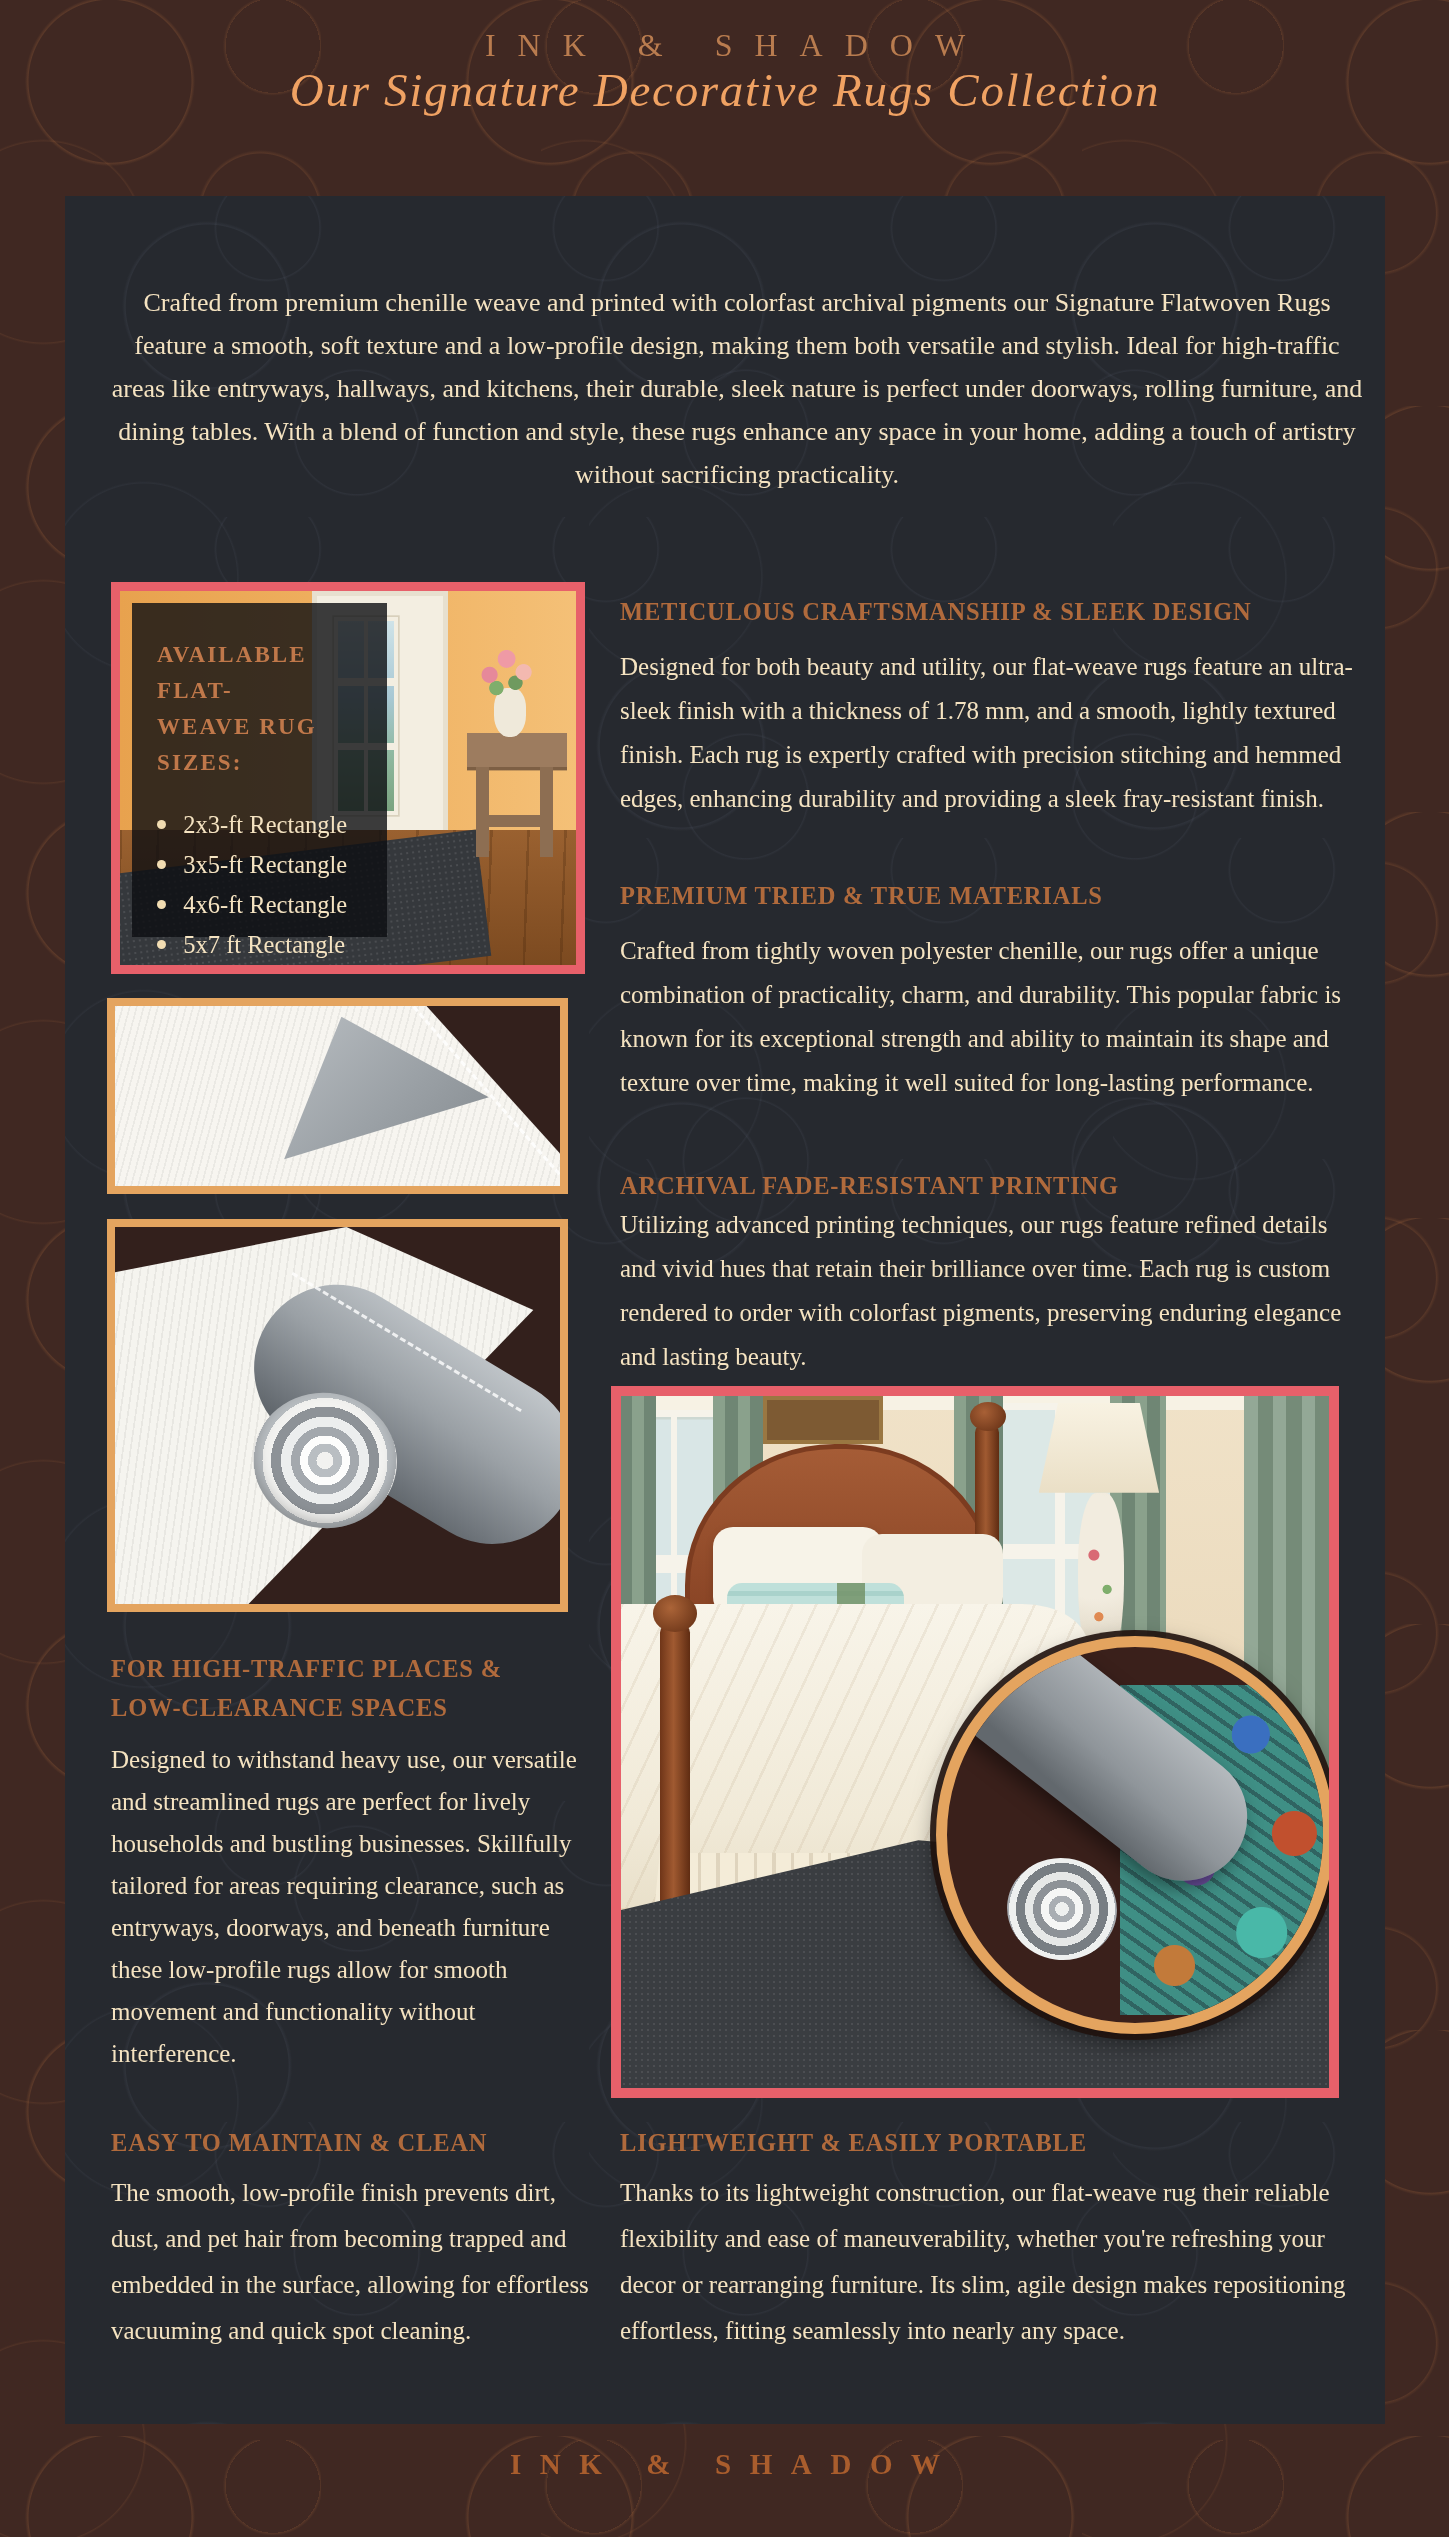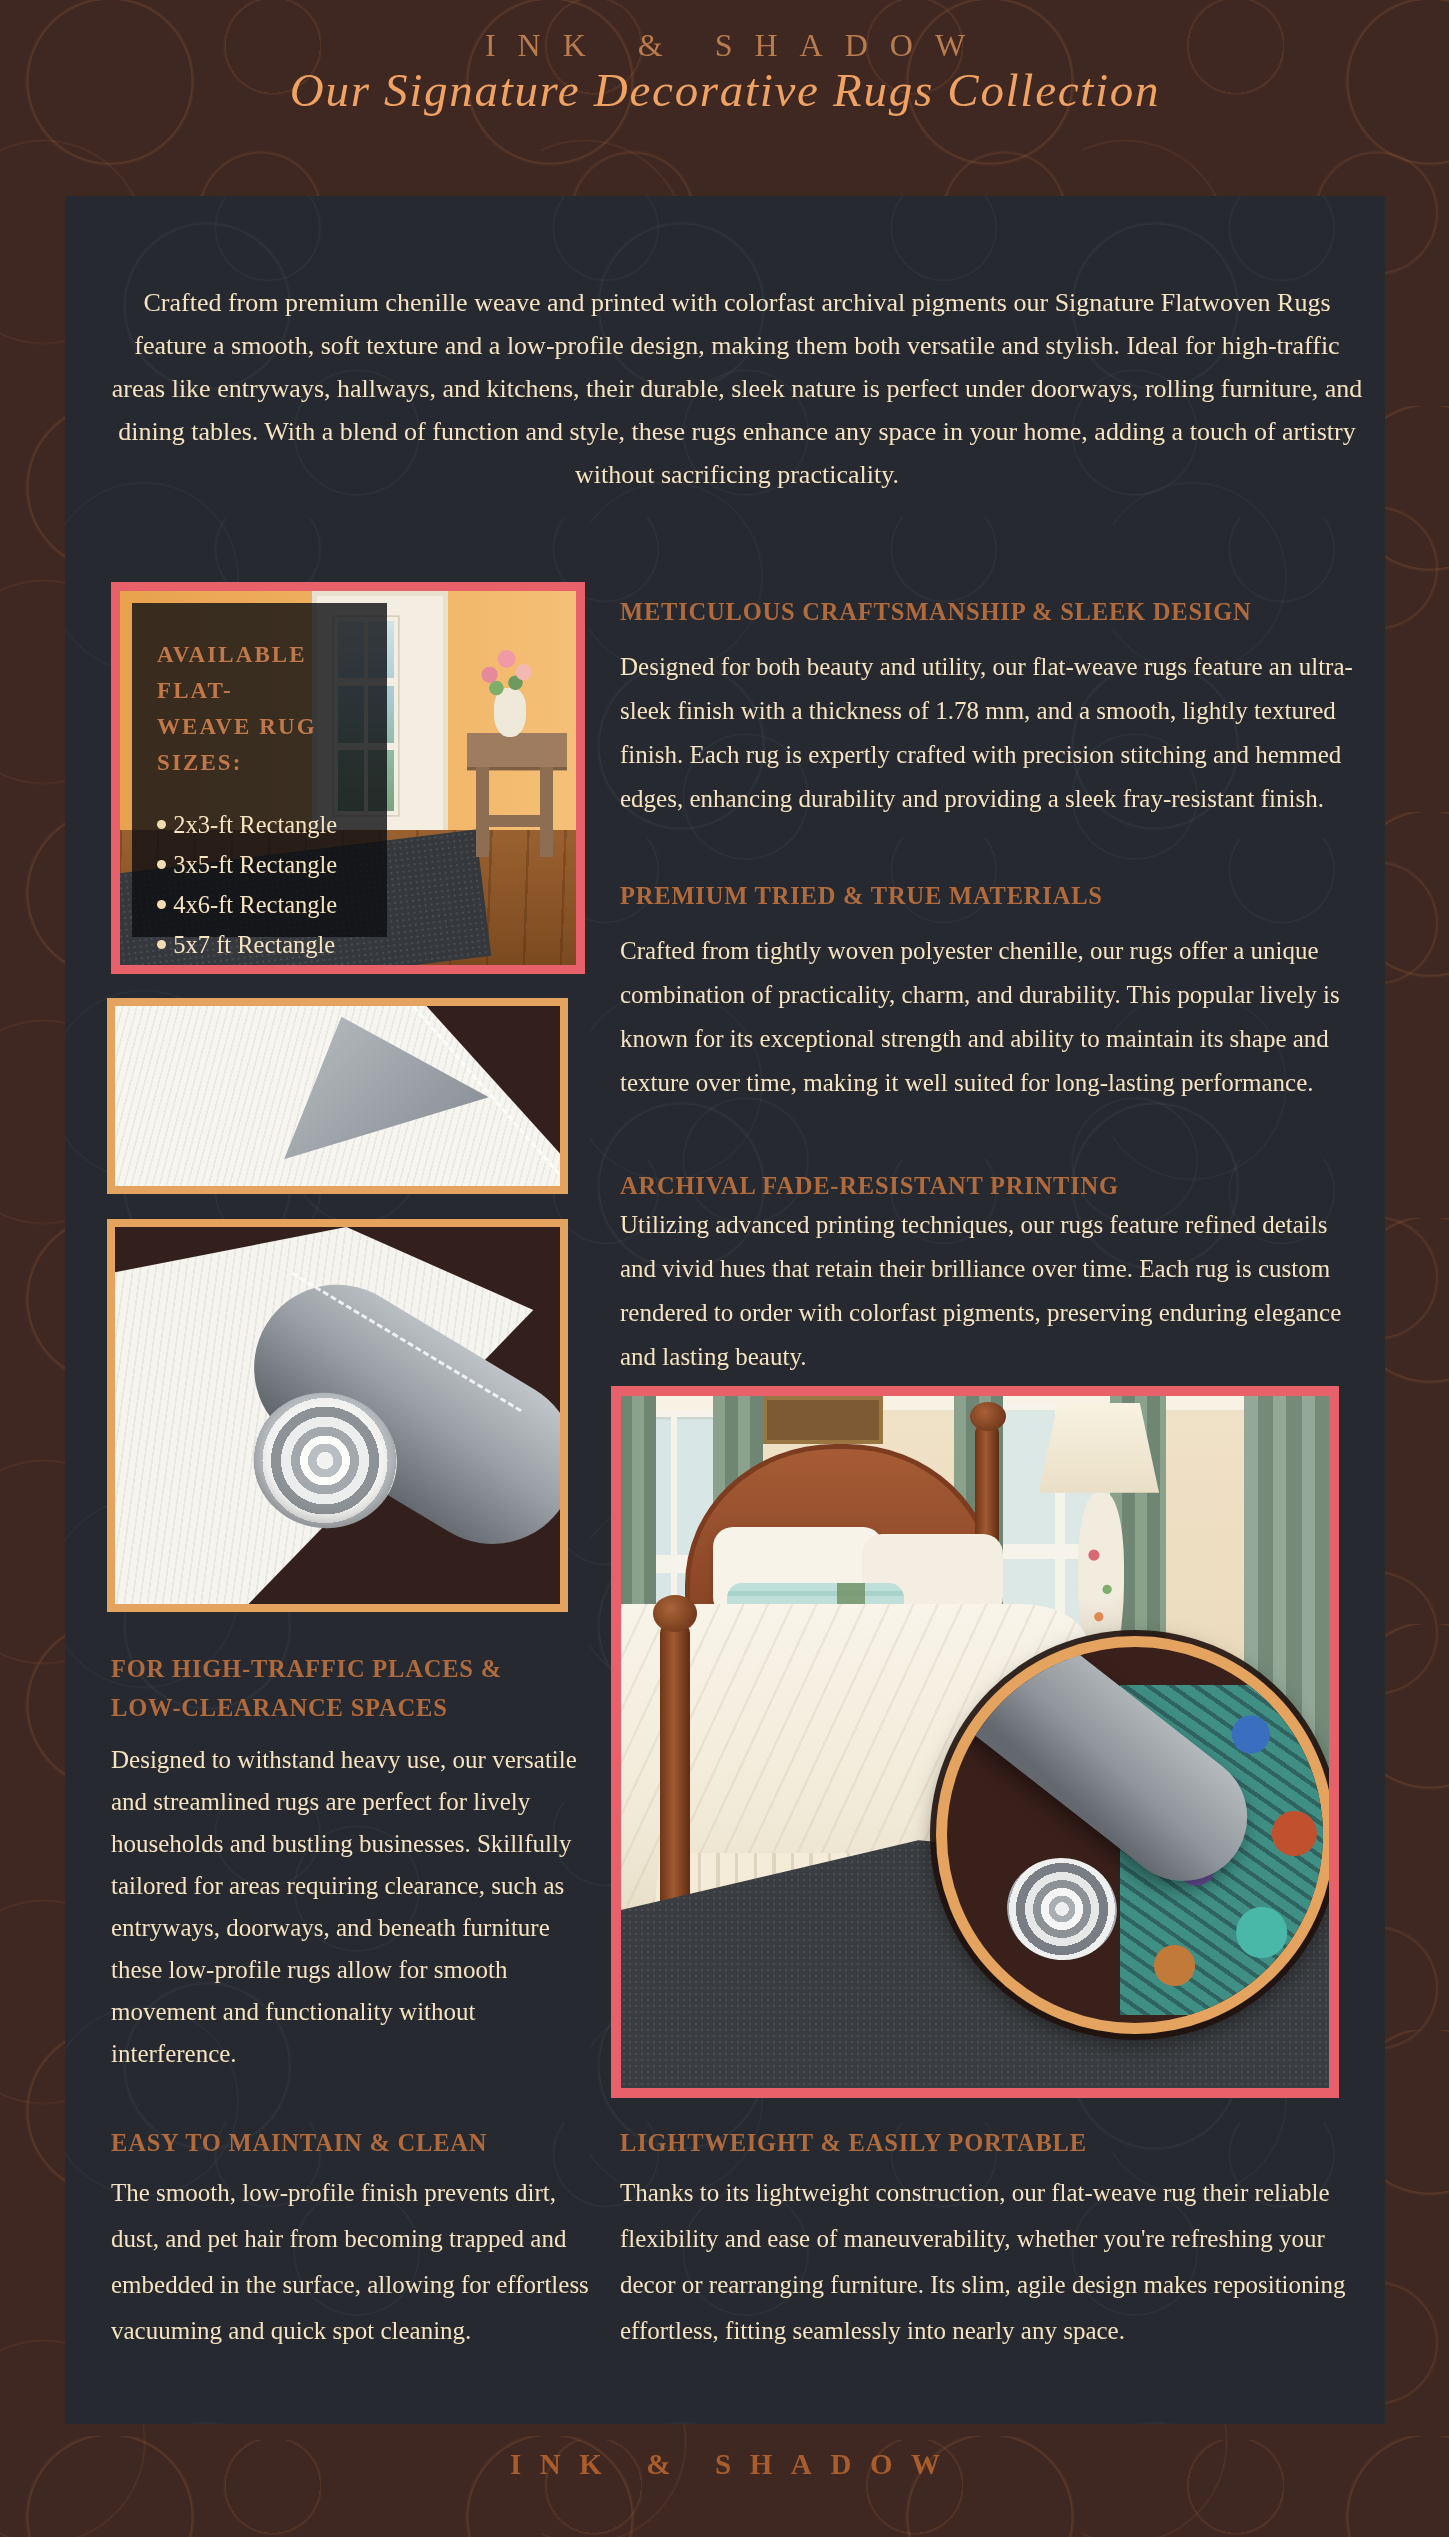--- a/index.html
+++ b/index.html
@@ -70,21 +70,21 @@
       radial-gradient(circle at 20% 60%,#e6899a 7.6px,transparent 8.5px),
       radial-gradient(circle at 45% 30%,#ef9aa5 8.5px,transparent 9.3px),
       radial-gradient(circle at 70% 55%,#f3b9b0 7.6px,transparent 8.5px),
       radial-gradient(circle at 58% 75%,#6f9a5f 6.8px,transparent 7.6px),
       radial-gradient(circle at 30% 85%,#7fae6c 6.8px,transparent 7.6px);}
   .sz-overlay{left:12px;top:12px;bottom:28px;width:56%;background:rgba(13,14,17,.80);
       padding:34px 22px 17px 25px;}
   .sz-h{font-size:23px;font-weight:700;letter-spacing:2.1px;line-height:36px;
       color:var(--copper_bright,#c0784a);white-space:pre-line;margin-bottom:24px;}
   .sz-list{list-style:none;}
-  .sz-list li{display:flex;align-items:flex-start;gap:7px;font-size:24.5px;line-height:40px;
+  .sz-list li{display:flex;align-items:flex-start;gap:17px;font-size:24.5px;line-height:40px;
       color:var(--cream_text,#f5e3c1);}
   .dot{flex:0 0 auto;width:9.3px;height:9.3px;border-radius:50%;background:#f2ddb2;margin-top:15px;}
   
   .fr-bg{inset:0;background:#33201c;}
   .fr-rug{inset:0;background:
       repeating-linear-gradient(105deg,rgba(0,0,0,.05) 0 1.7px,transparent 1.7px 6.8px),#f7f5f0;
       clip-path:polygon(0 0,70% 0,100% 82%,100% 100%,0 100%);}
   .fr-fold{left:38%;top:6%;width:46%;height:86%;background:
       linear-gradient(135deg,#b8bdc1 0%,#9aa0a5 55%,#83898e 100%);
       clip-path:polygon(28% 0,100% 52%,0 92%);}
@@ -235,21 +235,21 @@
 
         </ul>
       </div>
     </div>
   </figure>
 
   <h2 class="sec-h rc" style="top:592px;">METICULOUS CRAFTSMANSHIP &amp; SLEEK DESIGN</h2>
   <p class="sec-p rc" style="top:645px;line-height:44px;">Designed for both beauty and utility, our flat-weave rugs feature an ultra-sleek finish with a thickness of 1.78 mm, and a smooth, lightly textured finish. Each rug is expertly crafted with precision stitching and hemmed edges, enhancing durability and providing a sleek fray-resistant finish.</p>
 
   <h2 class="sec-h rc" style="top:876px;">PREMIUM TRIED &amp; TRUE MATERIALS</h2>
-  <p class="sec-p rc" style="top:929px;line-height:44px;">Crafted from tightly woven polyester chenille, our rugs offer a unique combination of practicality, charm, and durability. This popular lively is known for its exceptional strength and ability to maintain its shape and texture over time, making it well suited for long-lasting performance.</p>
+  <p class="sec-p rc" style="top:929px;line-height:44px;">Crafted from tightly woven polyester chenille, our rugs offer a unique combination of practicality, charm, and durability. This popular fabric is known for its exceptional strength and ability to maintain its shape and texture over time, making it well suited for long-lasting performance.</p>
 
   <h2 class="sec-h rc" style="top:1166px;">ARCHIVAL FADE-RESISTANT PRINTING</h2>
   <p class="sec-p rc" style="top:1203px;line-height:44px;">Utilizing advanced printing techniques, our rugs feature refined details and vivid hues that retain their brilliance over time. Each rug is custom rendered to order with colorfast pigments, preserving enduring elegance and lasting beauty.</p>
 
   <figure class="figure fig-folded">
     <div class="photo">
       <div class="abs fr-bg"></div>
       <div class="abs fr-rug"></div>
       <div class="abs fr-fold"></div>
       <div class="abs fr-stitch"></div>

